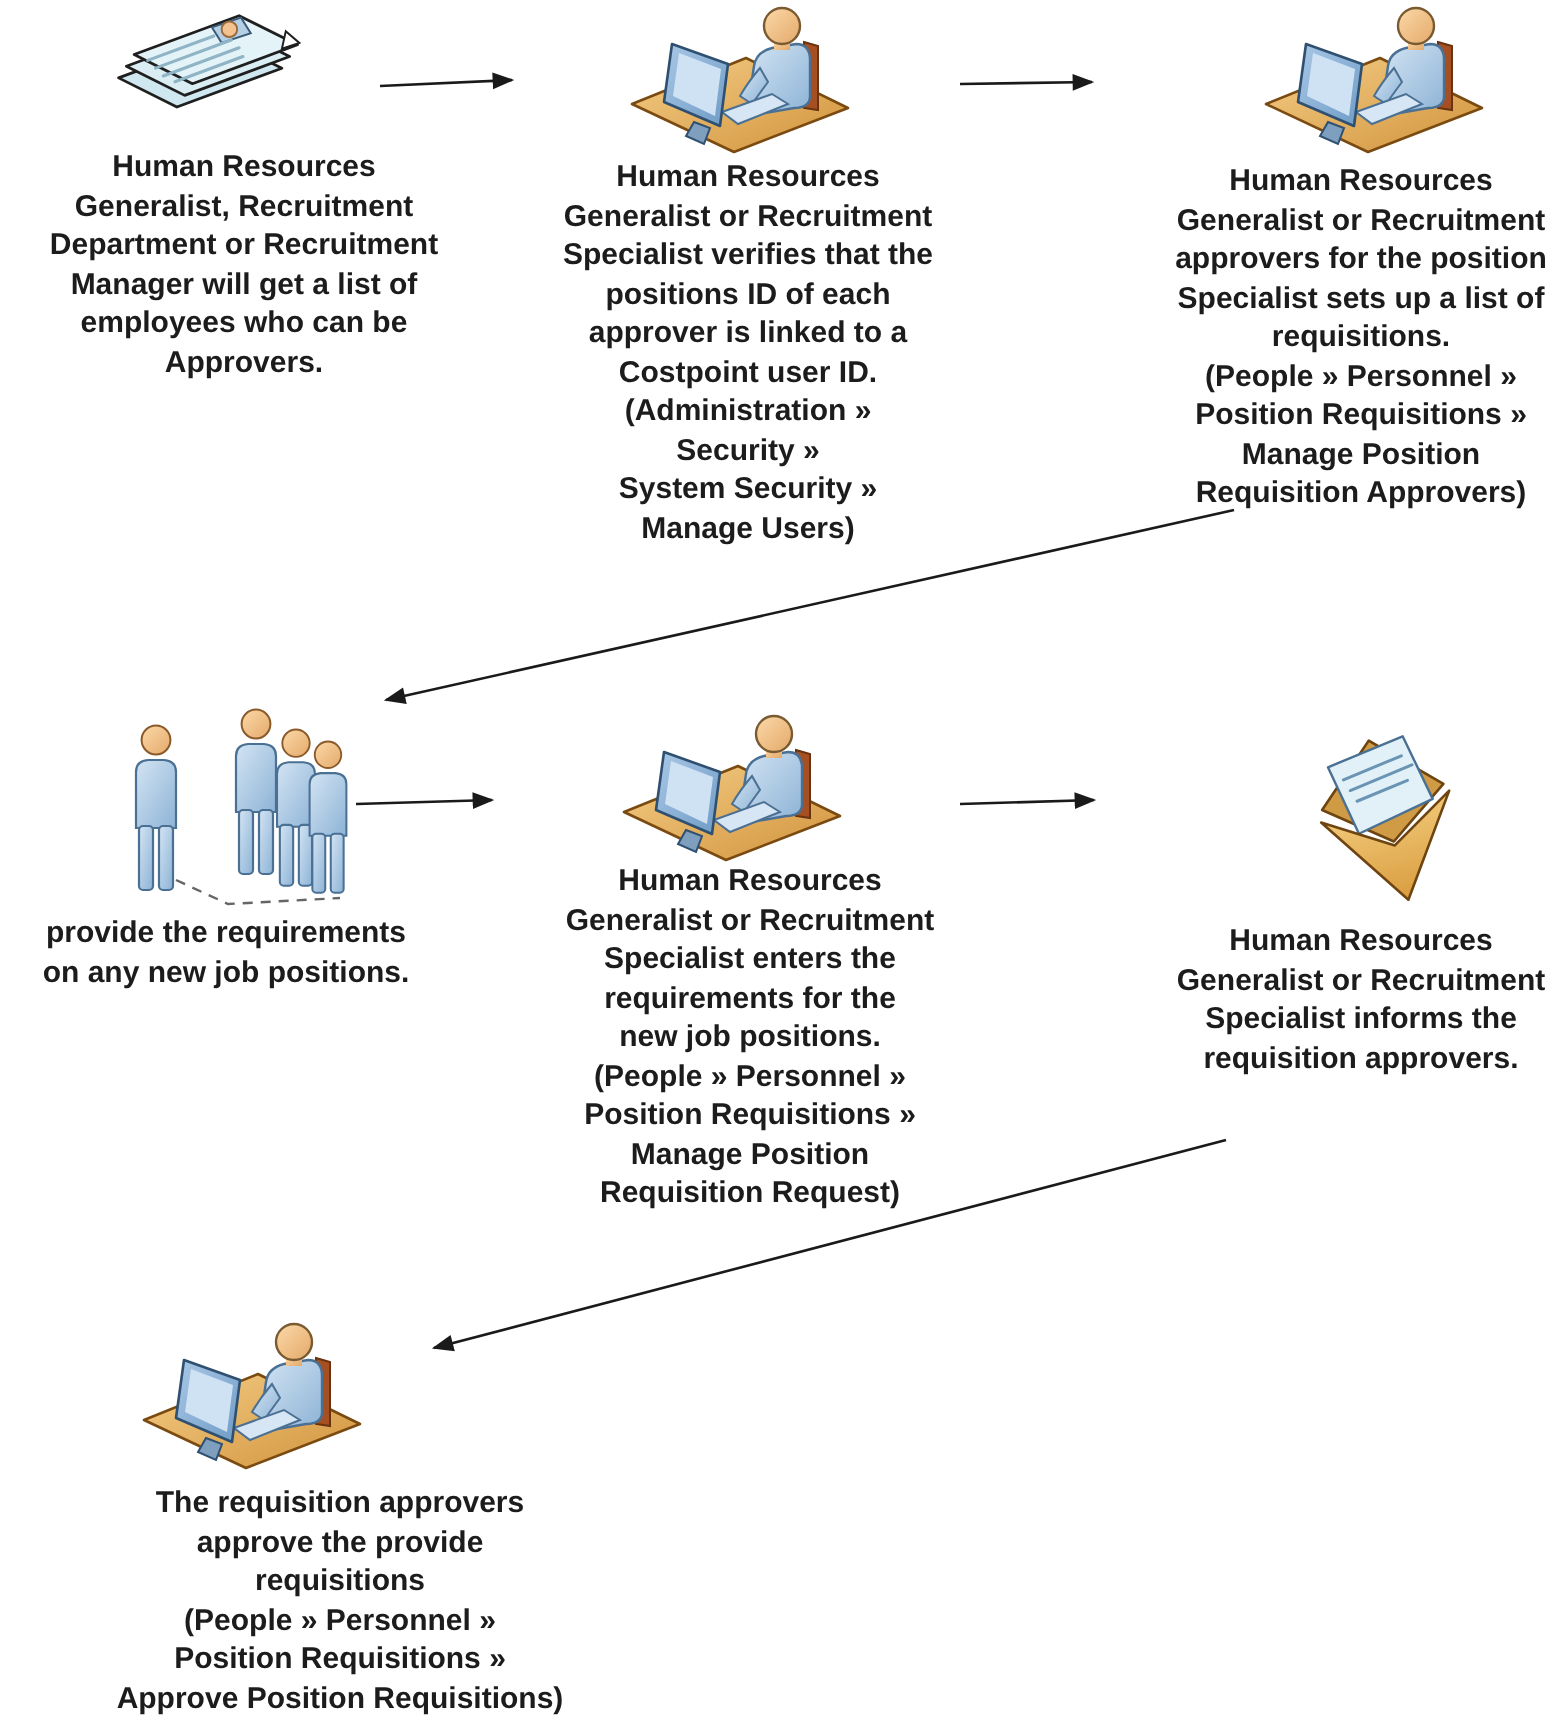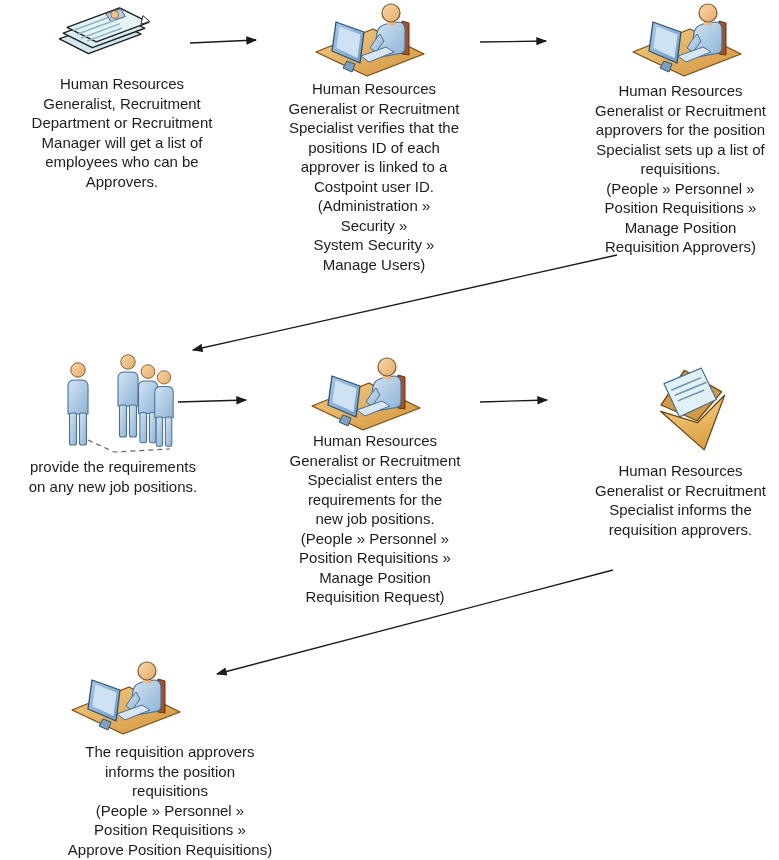--- a/index.html
+++ b/index.html
@@ -5,22 +5,22 @@
   html,body { margin:0; padding:0; background:#ffffff; }
   .canvas {
     position:relative; width:779px; height:860px; background:#ffffff;
     font-family:"Liberation Sans", sans-serif; color:#1c1c1c; overflow:hidden;
   }
   .connectors { position:absolute; left:0; top:0; width:779px; height:860px; pointer-events:none; }
   .sprites { position:absolute; width:0; height:0; overflow:hidden; }
   .icon { position:absolute; }
   .icon svg { width:100%; height:100%; display:block; }
   .node-text { position:absolute; text-align:center; font-size:15px; line-height:19.5px; }
-  .node-text .line { white-space:nowrap; }
-  .node-text .bold { font-weight:normal; }
+  .node-text .line { white-space:nowrap;font-weight:bold; }
+  .node-text .bold { font-weight:bold; }
   
   #i1 { left:55px;  top:2px;   width:98px;  height:70px; }
   #i2 { left:314px; top:1px;   width:114px; height:76px; }
   #i3 { left:631px; top:1px;   width:114px; height:76px; }
   #i4 { left:52px;  top:352px; width:124px; height:108px; }
   #i5 { left:310px; top:355px; width:114px; height:76px; }
   #i6 { left:646px; top:363px; width:98px;  height:94px; }
   #i7 { left:70px;  top:659px; width:114px; height:76px; }
   
   #t1 { left:8px;   top:74px;  width:228px; }
@@ -249,21 +249,21 @@
   </div>
 
   <div class="node">
     <div class="icon" id="i7">
         <svg viewBox="0 0 114 76">
           <use href="#sym-person-computer-icon" width="100%" height="100%"></use>
         </svg>
       </div>
     <div class="node-text" id="t7">
         <div class="line">The requisition approvers</div>
-        <div class="line">informs the position</div>
+        <div class="line">approve the provide</div>
         <div class="line">requisitions</div>
         <div class="line bold">(People » Personnel »</div>
         <div class="line bold">Position Requisitions »</div>
         <div class="line bold">Approve Position Requisitions)</div>
       </div>
   </div>
 
 </div>
 
 </body></html>

